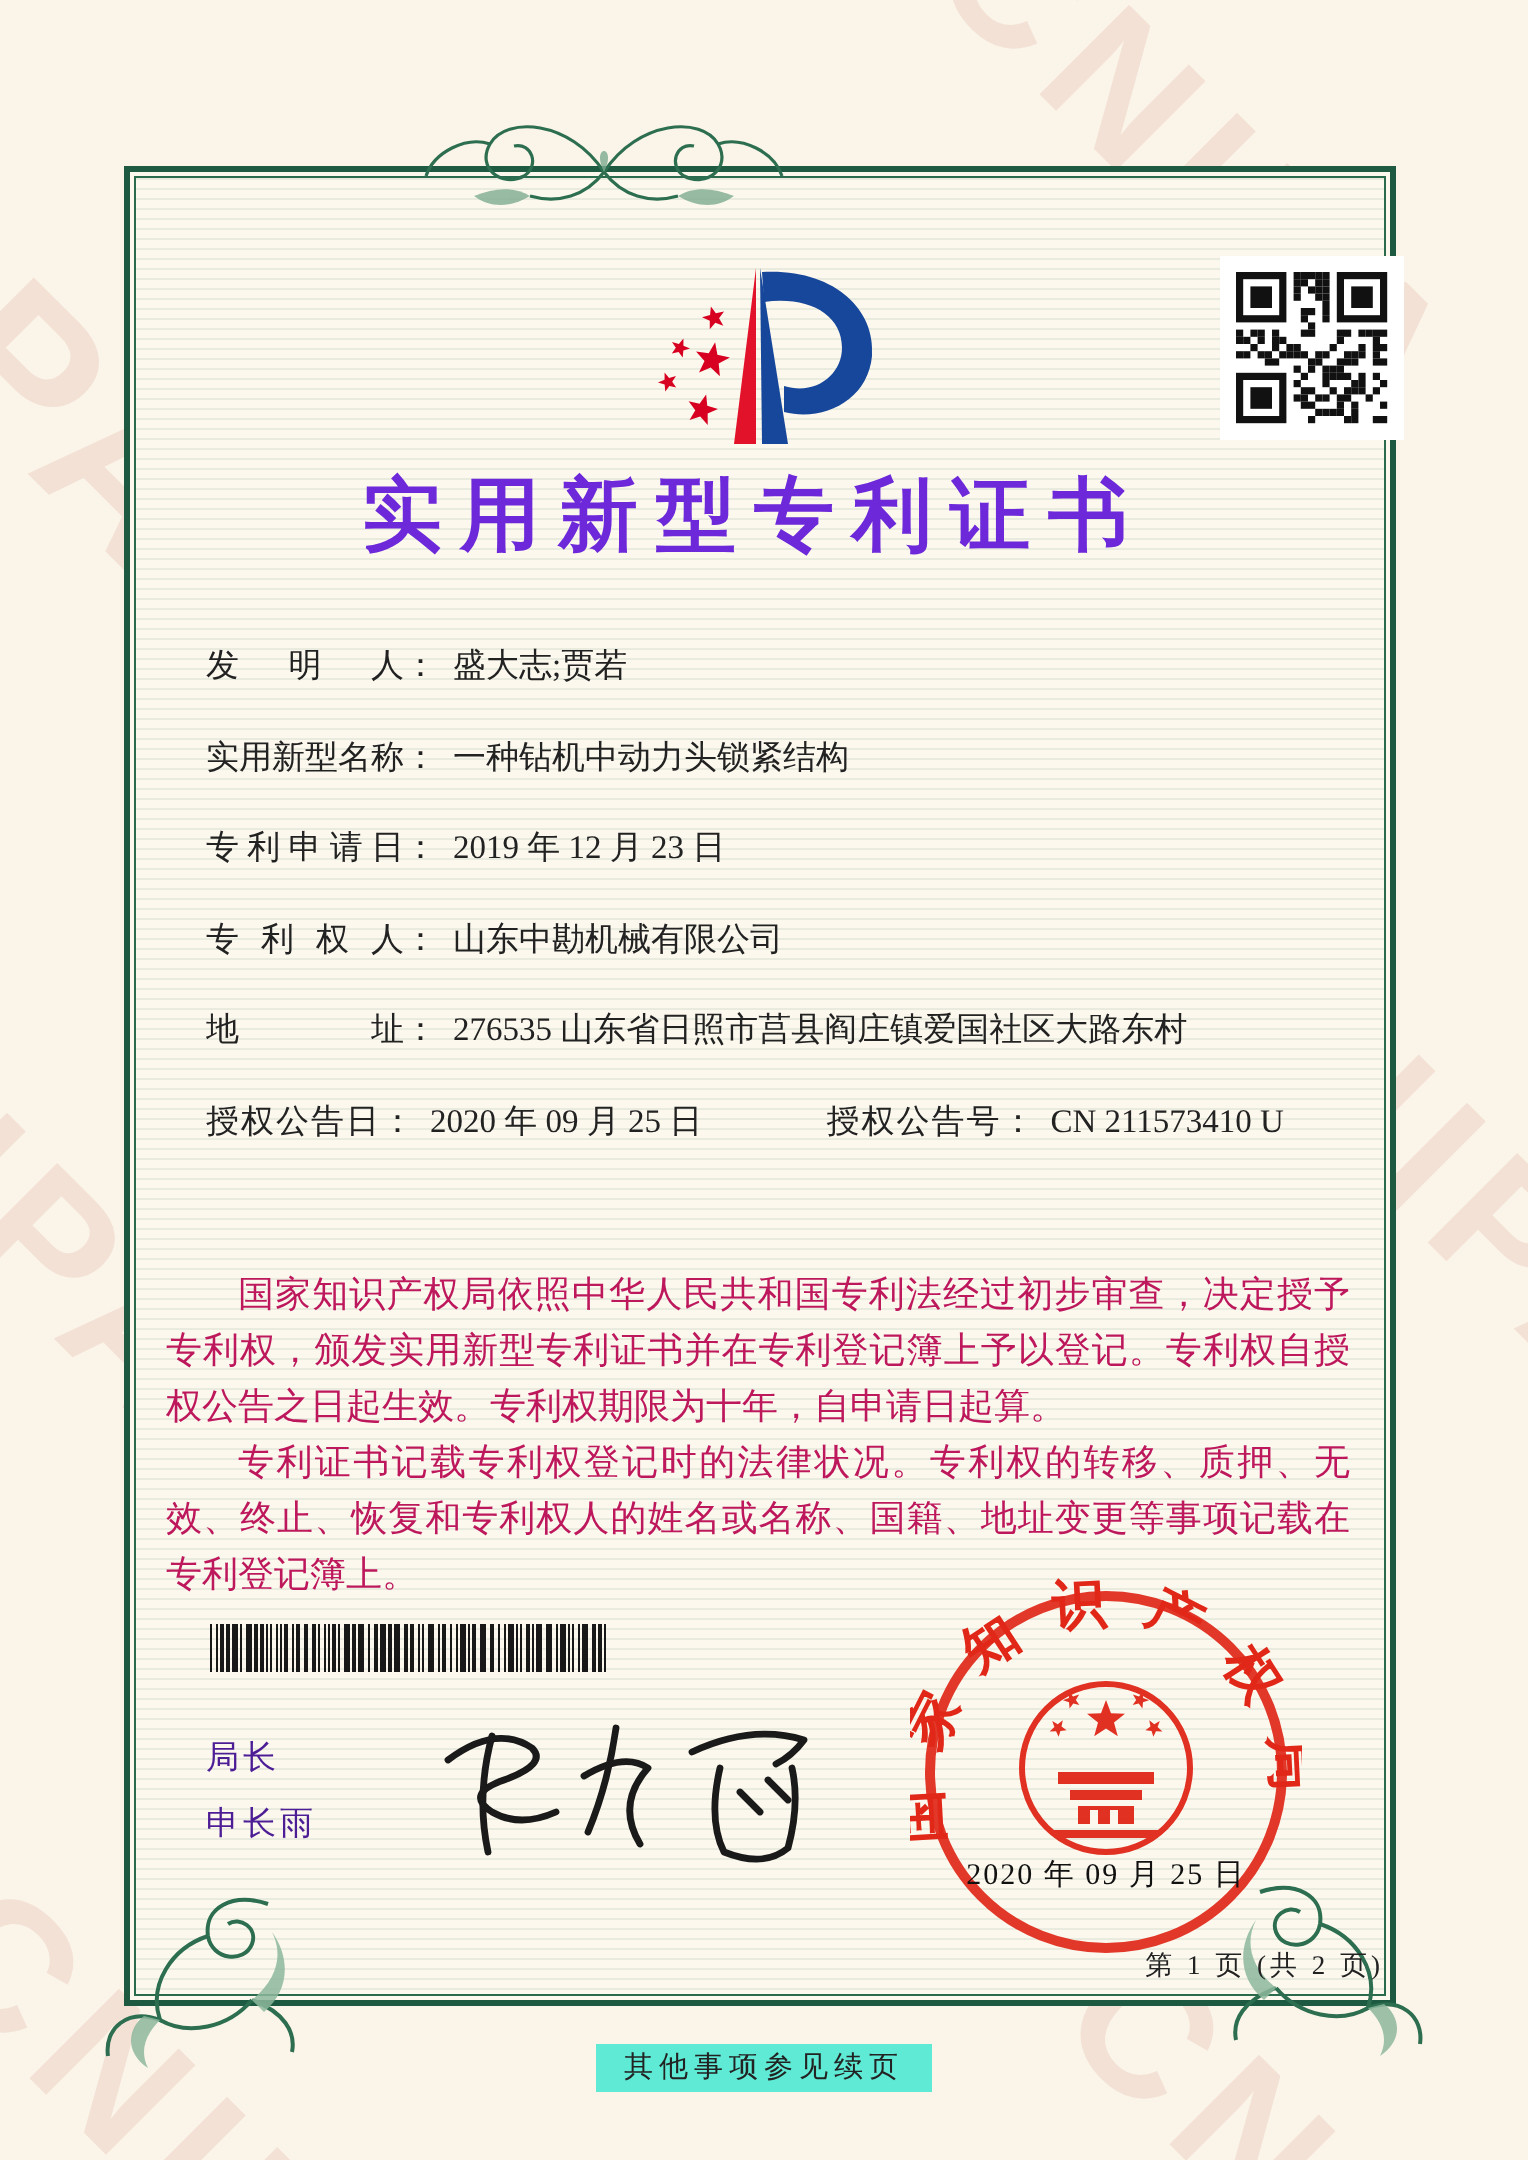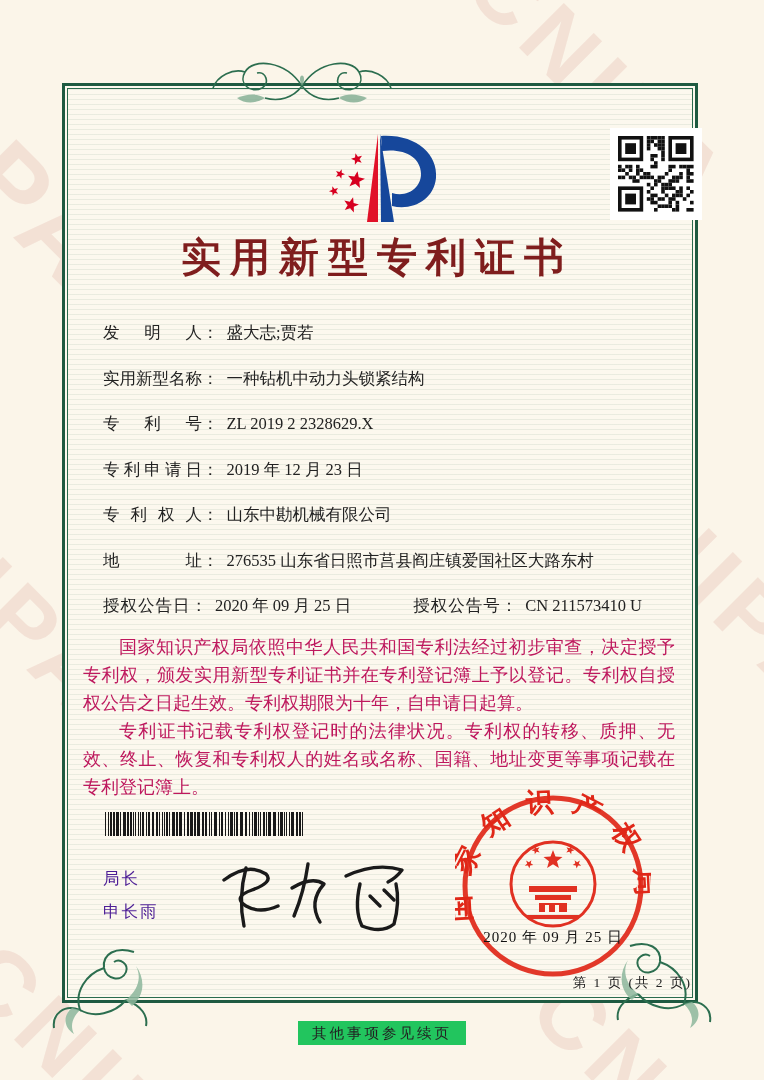--- a/index.html
+++ b/index.html
@@ -31,21 +31,21 @@
       rgba(0,0,0,0) 1px,rgba(0,0,0,0) 5px);
   }
   .content{position:absolute;left:0;top:0;width:764px;height:1080px;z-index:4;}
   .ornament{position:absolute;z-index:3;}
   
   .cert-no{left:103px;top:128px;font-size:15px;letter-spacing:3px;color:#333;}
   .logo{left:326px;top:126px;width:120px;height:100px;}
   .qr{left:610px;top:128px;width:92px;height:92px;background:#fff;padding:3px;box-sizing:border-box;}
   .title{
     left:62px;top:230px;width:630px;text-align:center;
-    font-size:40px;font-weight:bold;letter-spacing:9px;color:#7f1d1d;
+    font-size:40px;font-weight:bold;letter-spacing:9px;color:#6d28d9;
   }
   
   .fields{left:103px;top:320px;width:560px;display:flex;flex-direction:column;gap:19.5px;font-size:16.5px;}
   .field-row{white-space:nowrap;line-height:26px;color:#222;}
   .flabel{display:inline-block;width:99px;text-align:justify;text-align-last:justify;vertical-align:bottom;}
   .colon{margin-right:8px;}
   .grant-gap{margin-left:58px;}
   .glabel{letter-spacing:1px;margin-top:44px;}
   
   .paras{left:83px;top:633px;width:592px;font-size:18px;line-height:1.56;text-align:justify;color:#be185d;}
@@ -53,21 +53,21 @@
   
   .barcode{left:103px;top:810px;width:208px;height:28px;}
   .director{left:103px;top:862px;font-size:16.5px;line-height:33px;letter-spacing:2px;color:#4c1d95;}
   .signature{left:208px;top:840px;width:215px;height:100px;}
   .seal{left:455px;top:788px;width:196px;height:196px;}
   .seal-date{left:455px;top:928px;width:196px;text-align:center;font-size:15px;letter-spacing:1px;color:#111;}
   .page-info{left:62px;top:974px;width:630px;text-align:right;font-size:13.5px;letter-spacing:2px;color:#222;}
   .footer-note{
     left:0;top:1024px;width:764px;text-align:center;font-size:14.5px;letter-spacing:3px;color:#222;
   }
-  .footer-note span{background:#22c55e;padding:4px 14px;}
+  .footer-note span{background:#5eead4;padding:4px 14px;}
 </style>
 </head>
 <body>
 
 <div>
 
   <span class="wm" style="left:-120px;top:-30px;font-size:104px;">CNIPA</span>
   <span class="wm" style="left:520px;top:-70px;">CNIPA</span>
   <span class="wm" style="left:432px;top:272px;">CNIPA</span>
   <span class="wm" style="left:-95px;top:430px;">CNIPA</span>
@@ -272,23 +272,20 @@
     <div class="abs title">实用新型专利证书</div>
 
     <div class="abs fields">
       <div class="field-row">
         <span class="flabel">发明人</span><span class="colon">：</span><span class="fvalue">盛大志;贾若</span>
       </div>
       <div class="field-row">
         <span class="flabel">实用新型名称</span><span class="colon">：</span><span class="fvalue">一种钻机中动力头锁紧结构</span>
       </div>
       <div class="field-row">
-        <span class="flabel">专利号</span><span class="colon">：</span><span class="fvalue">ZL 2019 2 2328629.X</span>
-      </div>
-      <div class="field-row">
         <span class="flabel">专利申请日</span><span class="colon">：</span><span class="fvalue">2019 年 12 月 23 日</span>
       </div>
       <div class="field-row">
         <span class="flabel">专利权人</span><span class="colon">：</span><span class="fvalue">山东中勘机械有限公司</span>
       </div>
       <div class="field-row">
         <span class="flabel">地址</span><span class="colon">：</span><span class="fvalue">276535 山东省日照市莒县阎庄镇爱国社区大路东村</span>
       </div>
       <div class="field-row">
         <span class="glabel">授权公告日</span><span class="colon">：</span><span>2020 年 09 月 25 日</span>

